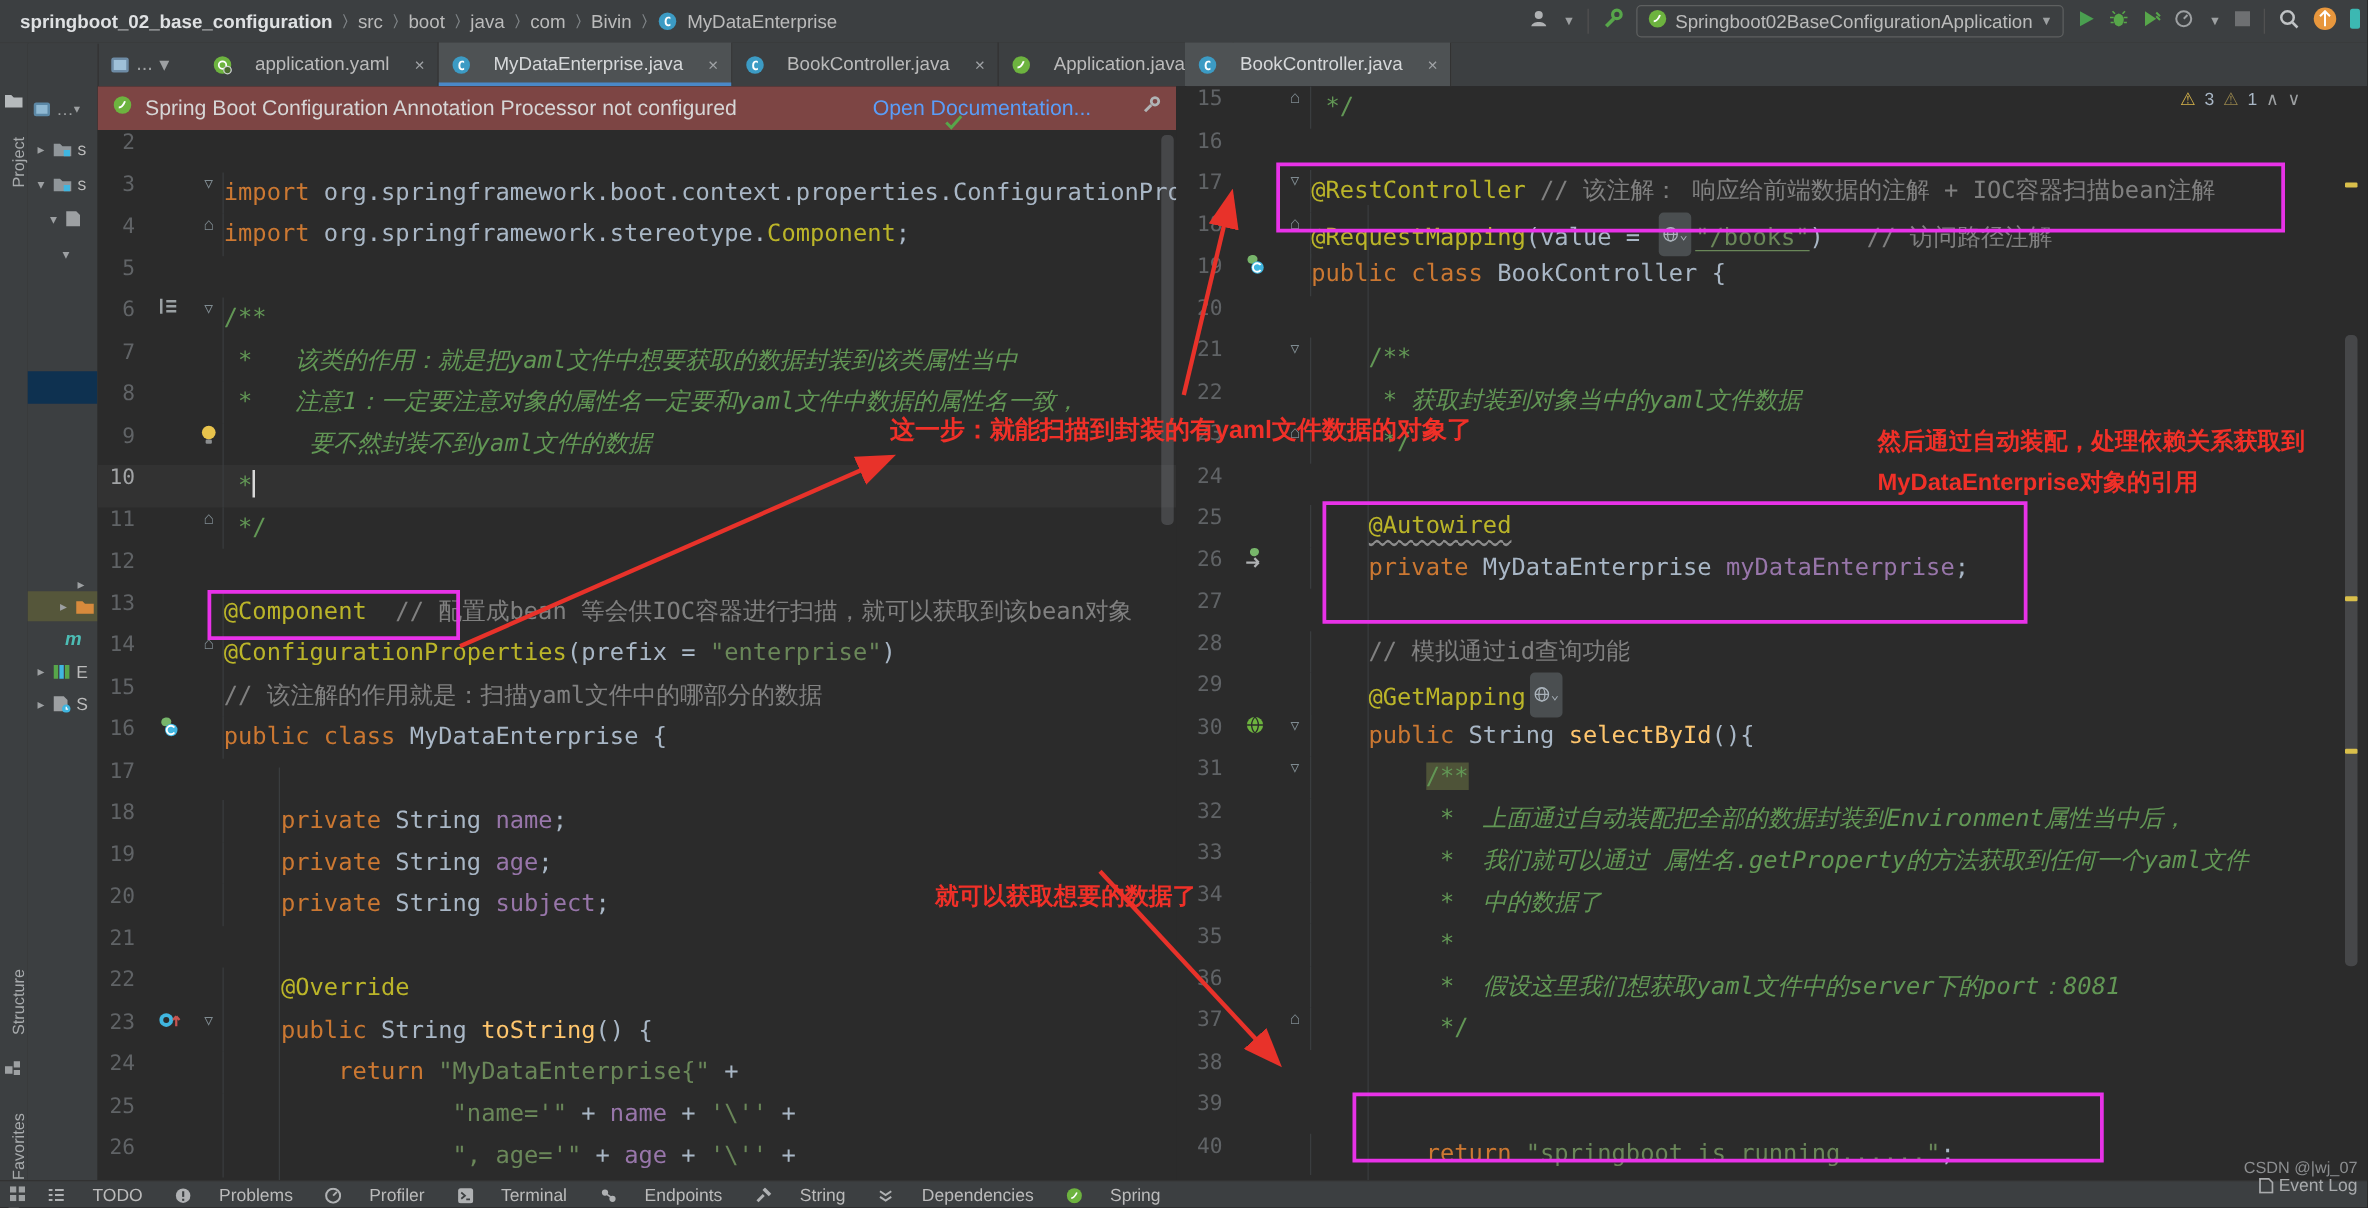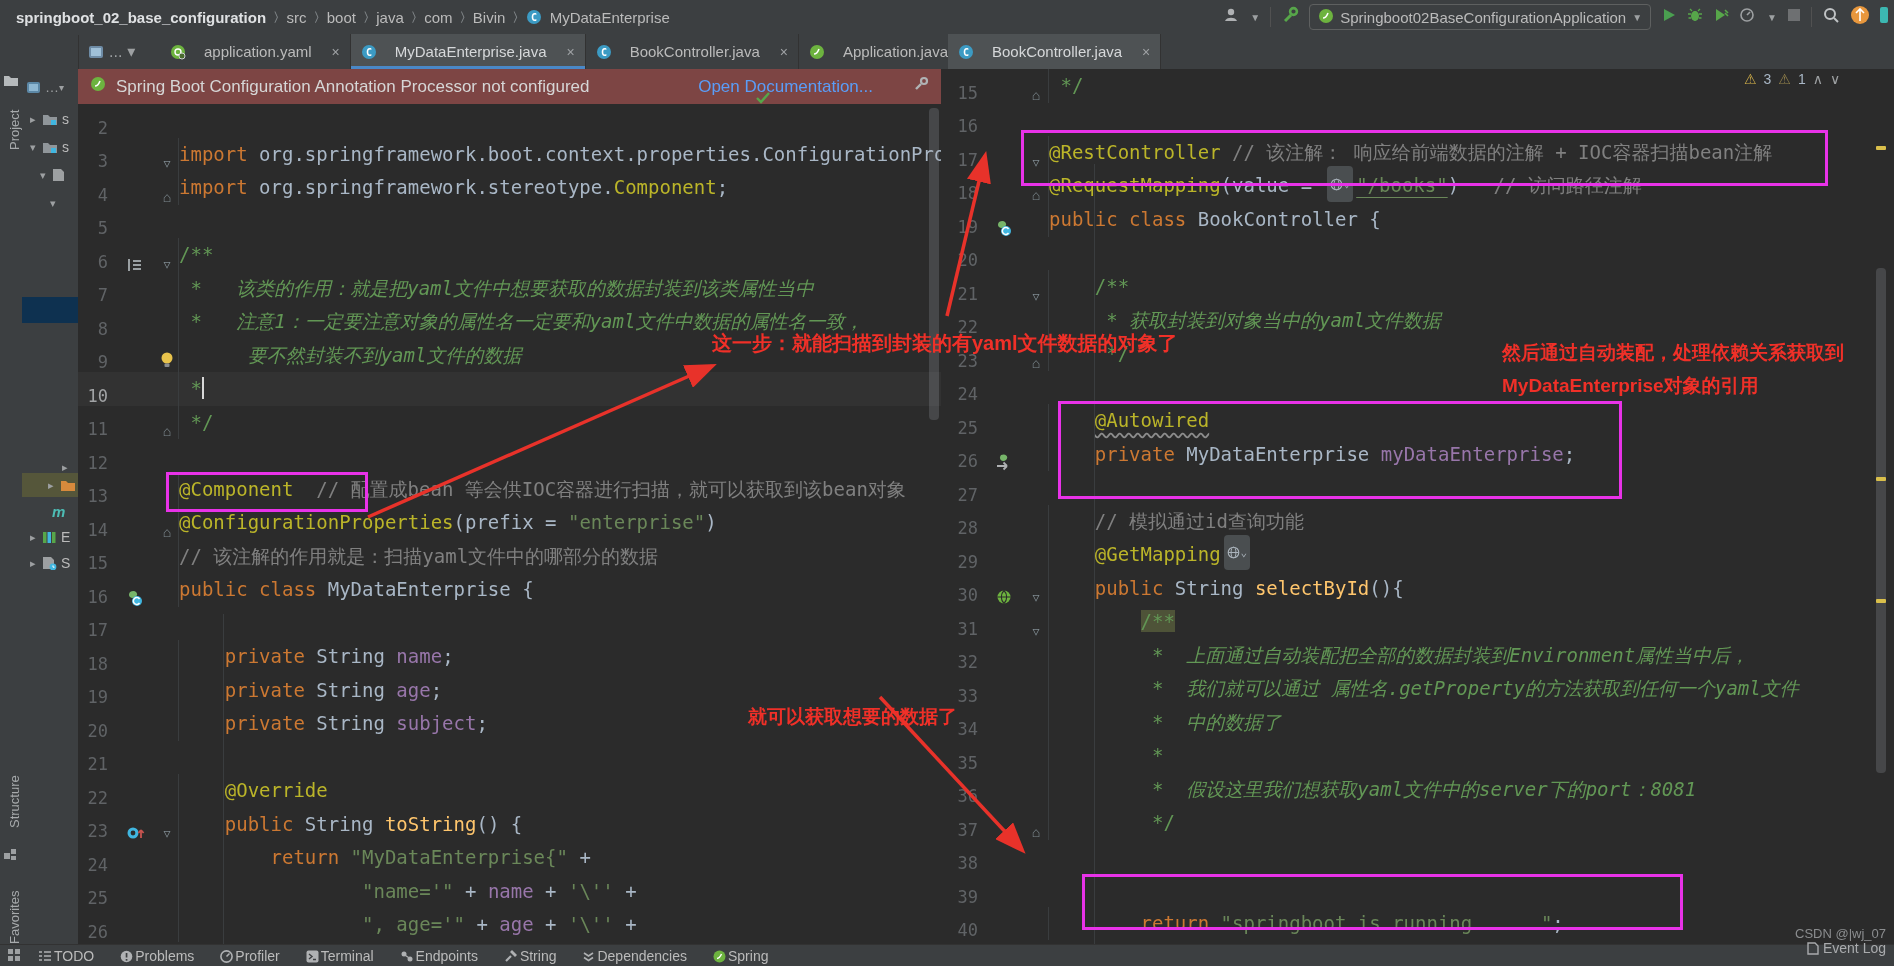--- a/index.html
+++ b/index.html
@@ -39,21 +39,21 @@
   .prow .chev{color:#9da0a2;font-size:11px;width:12px;flex:none;}
   .prow.sel-blue{background:#0e3150;}
   .prow.sel-olive{background:#55563a;}
   
   #editor-left{left:78px;top:69px;width:863px;height:875px;background:#2b2b2b;overflow:hidden;}
   #editor-right{left:948px;top:69px;width:946px;height:875px;background:#2b2b2b;overflow:hidden;}
   #splitter{left:941px;top:69px;width:7px;height:875px;background:#2b2b2b;border-right:1px solid #222426;}
   #banner{position:relative;width:100%;height:35px;background:#7d4544;display:flex;align-items:center;
           gap:10px;padding:0 12px;box-sizing:border-box;font-size:17px;color:#d6d6d6;white-space:nowrap;}
   #banner .link{color:#5a9df8;margin-left:auto;margin-right:30px;}
-  .crow{display:flex;height:33.5px;align-items:flex-end;}
+  .crow{display:flex;height:33.5px;align-items:flex-start;}
   .crow.caretline{background:#323232;}
   .ln{flex:none;text-align:right;color:#606366;font-size:17px;font-family:"DejaVu Sans Mono",monospace;padding-right:6px;box-sizing:border-box;}
   .ln.bright{color:#a1a3a5;}
   #lines-left .ln{width:36px;} #lines-right .ln{width:36px;}
   .gicon{flex:none;display:flex;align-items:center;justify-content:center;}
   #lines-left .gicon{width:42px;} #lines-right .gicon{width:40px;}
   .gfold{flex:none;text-align:center;color:#7f8b91;font-size:14px;}
   #lines-left .gfold{width:22px;} #lines-right .gfold{width:24px;}
   pre.code{margin:0;flex:1;white-space:pre;font-family:"DejaVu Sans Mono",monospace;font-size:19px;
            line-height:33.5px;border-left:1px solid #3a3d3f;overflow:visible;}
@@ -66,21 +66,21 @@
   .caret-span{display:inline-block;width:2px;height:22px;background:#d8d8d8;vertical-align:-4px;}
   .inlay{display:inline-flex;align-items:center;gap:1px;background:#4a4e50;border-radius:4px;
          padding:1px 3px;margin:0 3px;color:#a9b2ba;font-size:11px;vertical-align:2px;}
   .guide{position:absolute;width:1px;background:#3a3d3f;}
   
   .sthumb{position:absolute;background:rgba(170,175,180,.22);border-radius:4px;}
   .stripe-mark{position:absolute;width:10px;height:4px;background:#d9bf4b;border-radius:1px;}
   
   #statusbar{left:0;top:944px;width:1894px;height:22px;background:#3c3f41;border-top:1px solid #323232;
              display:flex;align-items:center;font-size:14px;color:#bbbbbb;}
-  .stitem{display:flex;align-items:center;gap:2px;margin-right:26px;white-space:nowrap;}
+  .stitem{display:flex;align-items:center;gap:22px;margin-right:26px;white-space:nowrap;}
   
   .mbox{position:absolute;border:3px solid #e832e8;z-index:40;pointer-events:none;}
   .rednote{position:absolute;color:#f03028;font-weight:600;z-index:41;white-space:nowrap;}
   #overlay-arrows{position:absolute;left:0;top:0;z-index:39;pointer-events:none;}
   #warnwidget{left:1744px;top:71px;display:flex;align-items:center;gap:7px;font-size:14px;color:#a9b7c6;z-index:30;}
   #warnwidget .tri{font-size:14px;}
   #greencheck{left:755px;top:91px;z-index:30;}
   #watermark{left:1700px;top:926px;width:186px;text-align:right;z-index:45;color:#8b8d8f;font-size:13px;line-height:15px;}
   #eventlog{display:inline-flex;align-items:center;gap:4px;color:#a9abad;font-size:14px;}
 </style>

